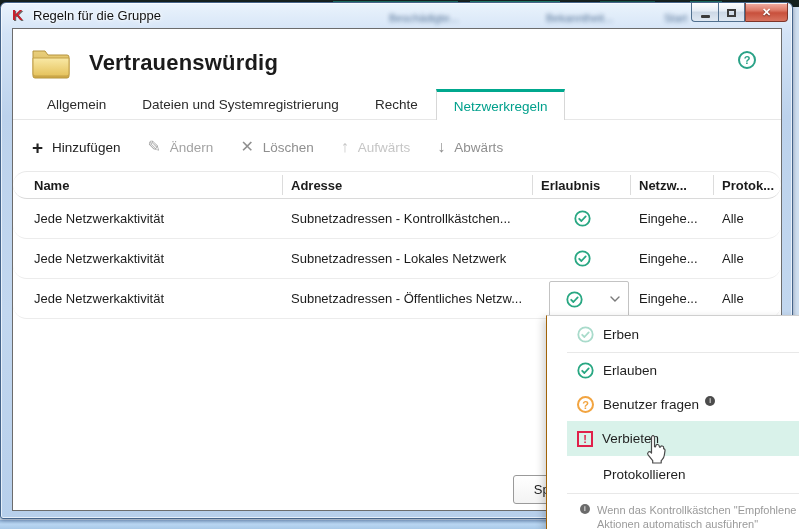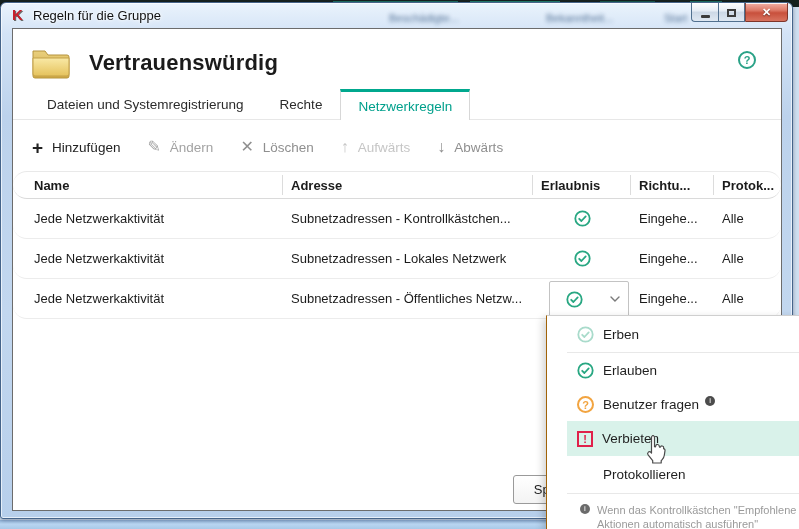--- a/index.html
+++ b/index.html
@@ -203,20 +203,21 @@
           </linearGradient>
         </defs>
         <path d="M2 5 h12 l3 4 h19 a2 2 0 0 1 2 2 v19 a2 2 0 0 1 -2 2 H4 a2 2 0 0 1 -2 -2 Z" fill="url(#fb)" stroke="#b5933c" stroke-width="1"></path>
         <path d="M2 12 h36 v16 a2 2 0 0 1 -2 2 H4 a2 2 0 0 1 -2 -2 Z" fill="url(#fg)" stroke="#c3a049" stroke-width="1"></path>
       </svg>
       <span class="group-title">Vertrauenswürdig</span>
     </div>
     <div class="help-icon">?</div>
 
     <div class="tabs">
+      <div class="tab">Allgemein</div>
       <div class="tab">Dateien und Systemregistrierung</div>
       <div class="tab">Rechte</div>
       <div class="tab active">Netzwerkregeln</div>
     </div>
 
     <div class="toolbar">
       <div class="tbtn b-add">
         <span class="tb-ic">+</span>
         <span>Hinzufügen</span>
       </div>
@@ -236,21 +237,21 @@
         <span class="tb-ic">↓</span>
         <span>Abwärts</span>
       </div>
     </div>
 
     <div class="table">
       <div class="thead">
         <div class="th">Name</div>
         <div class="th">Adresse</div>
         <div class="th">Erlaubnis</div>
-        <div class="th">Richtu...</div>
+        <div class="th">Netzw...</div>
         <div class="th">Protok...</div>
       </div>
 
       <div class="trow">
         <div class="td c-name">Jede Netzwerkaktivität</div>
         <div class="td">Subnetzadressen - Kontrollkästchen...</div>
         <div class="td c-perm">
           <span class="ck" style="color:#28a782">
             <svg width="17" height="17" viewBox="0 0 17 17">
                 <circle cx="8.5" cy="8.5" r="7.2" fill="none" stroke="currentColor" stroke-width="1.8"></circle>

